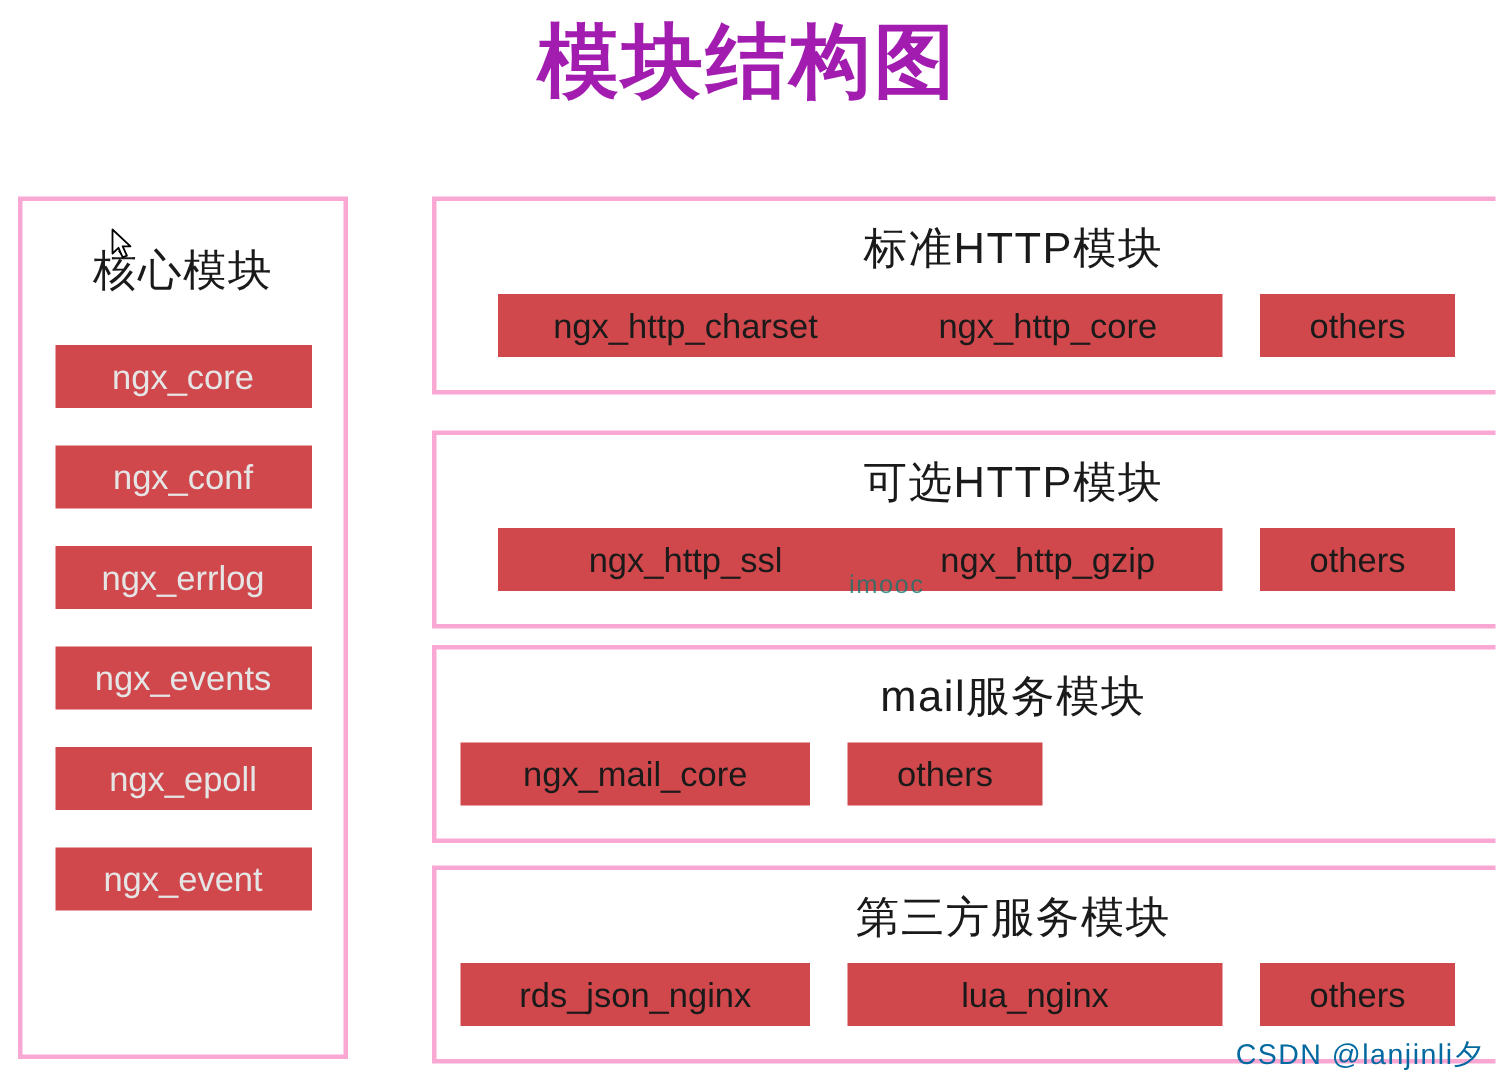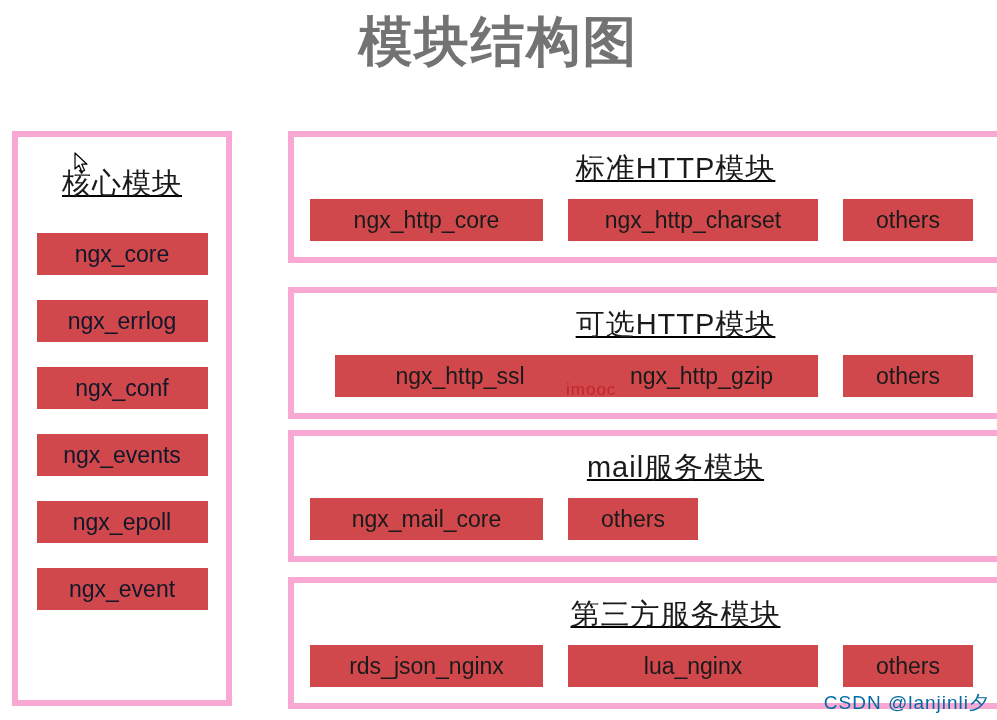--- a/index.html
+++ b/index.html
@@ -23,33 +23,32 @@
 
   
   .diagram-title {
     position: absolute;
     left: 0;
     top: 8px;
     width: 997px;
     text-align: center;
     font-size: 54px;
     font-weight: bold;
-    color: #737373;
+    color: #a21caf;
     letter-spacing: 2px;
     line-height: 1.25;
     white-space: nowrap;
   }
 
   
   .panel {
     position: absolute;
     background: #ffffff;
-    border: 6px solid #f9a8d4;
-    box-sizing: border-box;
-    text-decoration: underline;
+    border: 3px solid #f9a8d4;
+    box-sizing: border-box;
   }
 
   .panel-heading {
     text-align: center;
     color: #1a1a1a;
     white-space: nowrap;
   }
 
   
   .left-panel {
@@ -67,21 +66,21 @@
     position: absolute;
     left: 0;
     top: 96px;
     width: 100%;
   }
   .core-chip {
     width: 171px;
     height: 42px;
     margin: 0 auto 25px auto;
     background: #d0484c;
-    color: #0f172a;
+    color: #e5e5e5;
     font-size: 23px;
     display: flex;
     align-items: center;
     justify-content: center;
     box-sizing: border-box;
     white-space: nowrap;
   }
   .core-chip:last-child { margin-bottom: 0; }
 
   
@@ -121,21 +120,21 @@
   #panel-opt    { top: 287px; height: 132px; }
   #panel-mail   { top: 430px; height: 132px; }
   #panel-third  { top: 577px; height: 132px; }
 
   
   .watermark-center {
     position: absolute;
     left: 566px;
     top: 380px;
     font-size: 17px;
-    color: #b91c1c;
+    color: #0f766e;
     letter-spacing: 1px;
     opacity: 0.75;
     white-space: nowrap;
     pointer-events: none;
   }
   .watermark-csdn {
     position: absolute;
     right: 8px;
     bottom: 4px;
     font-size: 19px;
@@ -160,33 +159,33 @@
 
 <div id="page">
 
   <div class="diagram-title">模块结构图</div>
 
   <div class="panel left-panel">
     <div class="panel-heading">核心模块</div>
 
     <div class="core-list">
       <div class="core-chip">ngx_core</div>
+      <div class="core-chip">ngx_conf</div>
       <div class="core-chip">ngx_errlog</div>
-      <div class="core-chip">ngx_conf</div>
       <div class="core-chip">ngx_events</div>
       <div class="core-chip">ngx_epoll</div>
       <div class="core-chip">ngx_event</div>
     </div>
   </div>
 
   <div id="panel-std" class="panel group-panel">
     <div class="panel-heading">标准HTTP模块</div>
     <div class="group-row">
+      <div class="group-chip chip-w2">ngx_http_charset</div>
       <div class="group-chip chip-w1">ngx_http_core</div>
-      <div class="group-chip chip-w2">ngx_http_charset</div>
       <div class="group-chip chip-w3">others</div>
     </div>
   </div>
 
   <div id="panel-opt" class="panel group-panel">
     <div class="panel-heading">可选HTTP模块</div>
     <div class="group-row">
       <div class="group-chip chip-w2">ngx_http_ssl</div>
       <div class="group-chip chip-w1">ngx_http_gzip</div>
       <div class="group-chip chip-w3">others</div>

